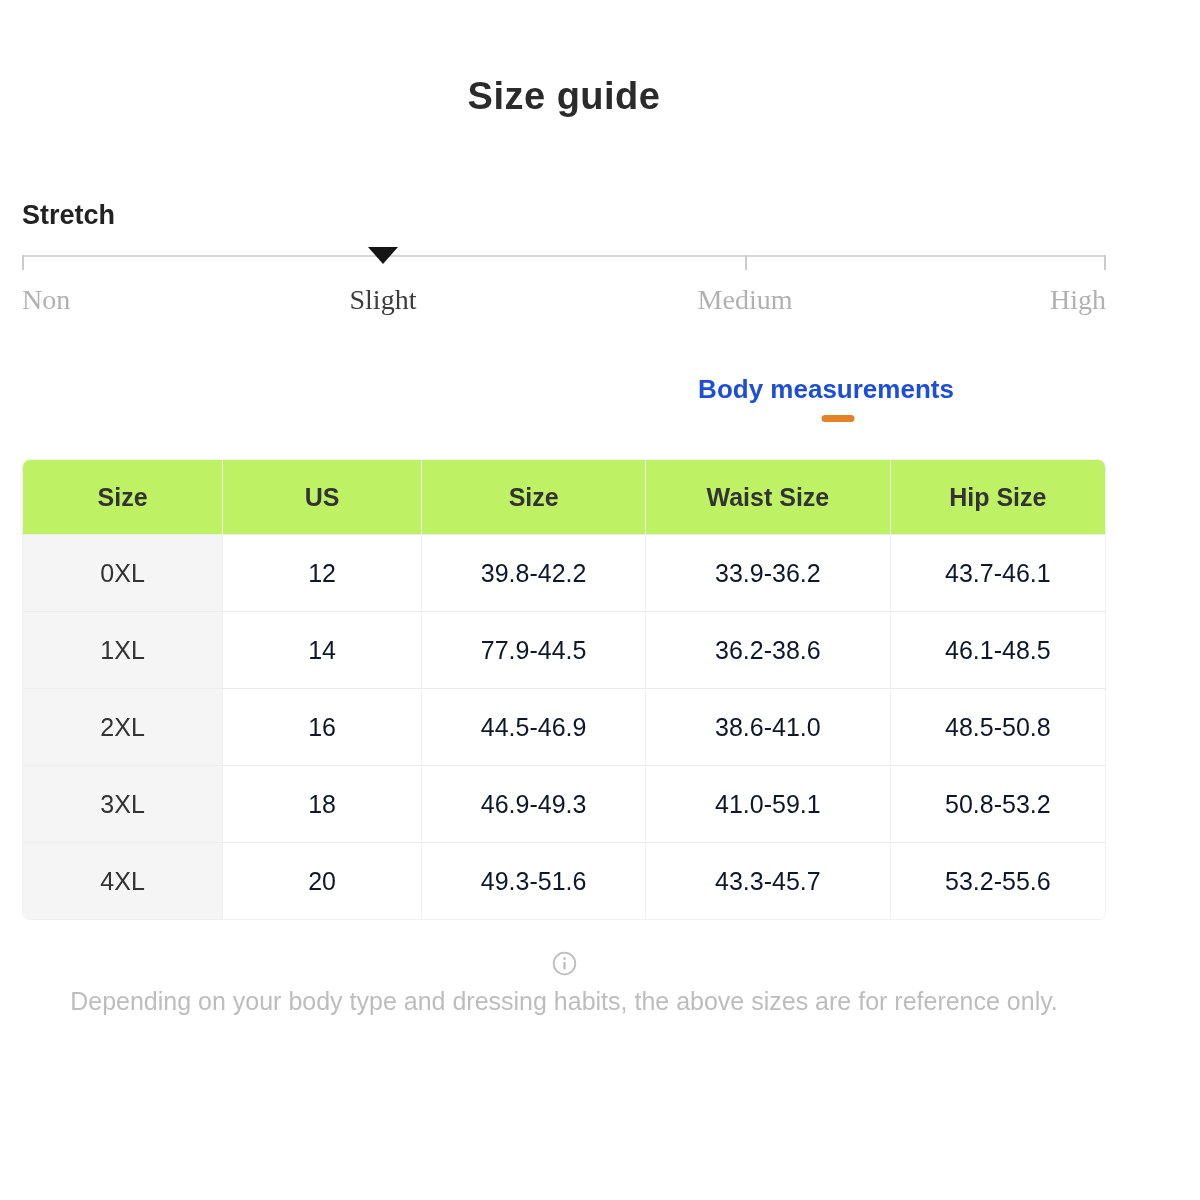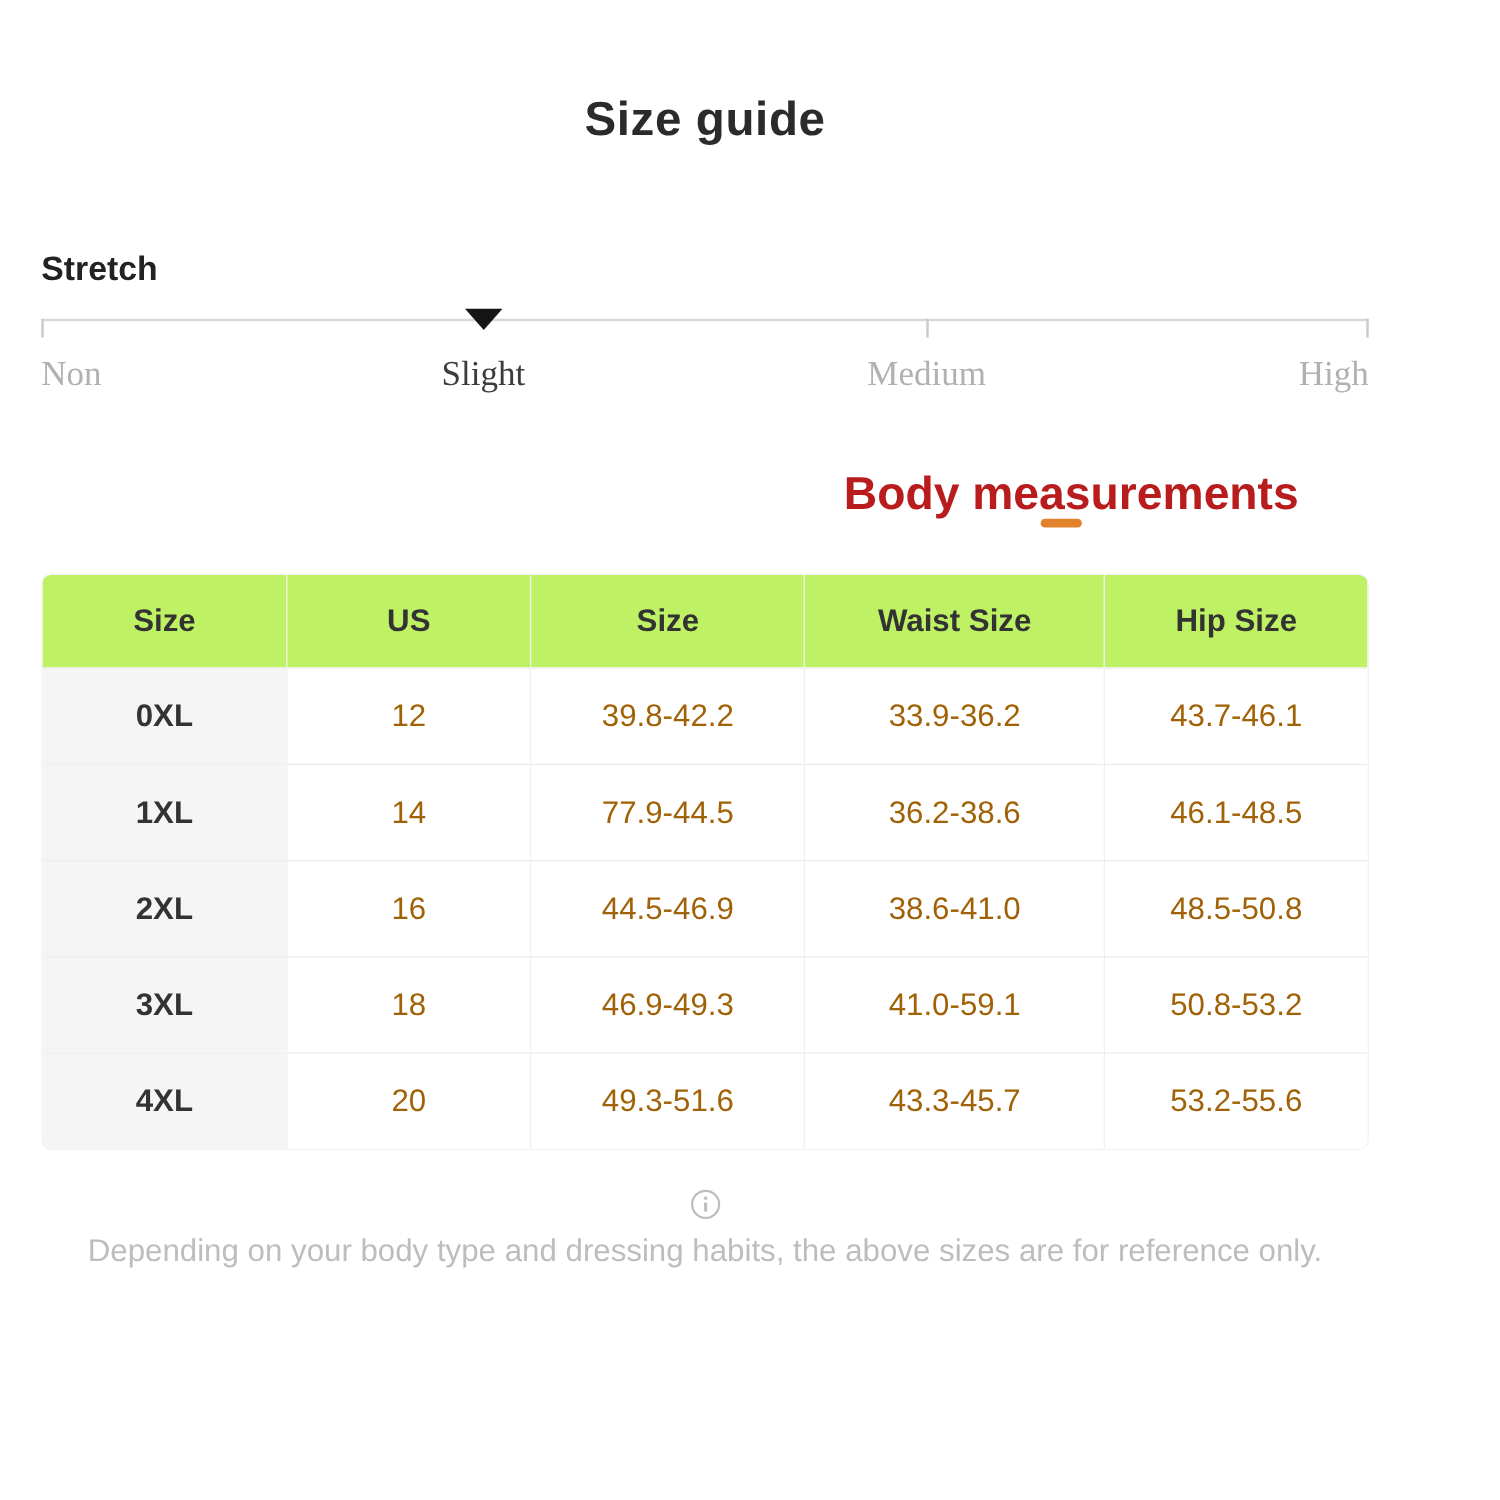--- a/index.html
+++ b/index.html
@@ -3,21 +3,21 @@
 <meta charset="utf-8">
 <style>
   * { margin:0; padding:0; box-sizing:border-box; }
   html,body { background:#ffffff; }
   body {
     width:1200px; height:1200px;
     font-family:"Liberation Sans", sans-serif;
     color:#3a3a3a;
     overflow:hidden;
   }
-  .content { padding:0 33px; width:1128px; }
+  .content { padding:0 22px; width:1128px; }
 
   .page-title {
     margin-top:75px;
     text-align:center;
     font-size:38px;
     font-weight:700;
     color:#2b2b2b;
     letter-spacing:0.5px;
   }
 
@@ -53,23 +53,23 @@
     margin-top:27px;
     height:36px;
     font-size:28px;
     color:#b1b1b1;
   }
   .slabel { position:absolute; top:0; white-space:nowrap;font-family:Liberation Serif, serif; }
   .slabel.selected { color:#3c3c3c; }
 
   .bm-wrap { position:relative; margin-top:54px; height:52px; }
   .bm-tab {
-    position:absolute; left:824px; top:0;
+    position:absolute; left:804px; top:0;
     transform:translateX(-50%);
-    font-size:37px; font-weight:600; color:#b91c1c;
+    font-size:26px; font-weight:600; color:#1d4ed8;
     white-space:nowrap;
   }
   .bm-underline {
     position:absolute; left:816px; top:41px;
     transform:translateX(-50%);
     width:33px; height:7px;
     border-radius:4px;
     background:#e2832c;
   }
 
@@ -94,27 +94,27 @@
   th {
     height:74px;
     background:#bef264;
     font-weight:700;
     color:#333333;
     text-align:center;
   }
   td {
     height:77px;
     text-align:center;
-    color:#a16207;
+    color:#0f172a;
     background:#ffffff;
     border-top:1px solid #ebebeb;
   }
   td.rowhead {
     background:#f5f5f6;
-    font-weight:700;
+    font-weight:400;
     color:#333333;
     border-top:1px solid #eeeeee;
   }
   th + th, td + td { border-left:1px solid #f0f0f0; }
 
   .footer-note {
     margin-top:30px;
     display:flex;
     align-items:center;
     gap:10px;

